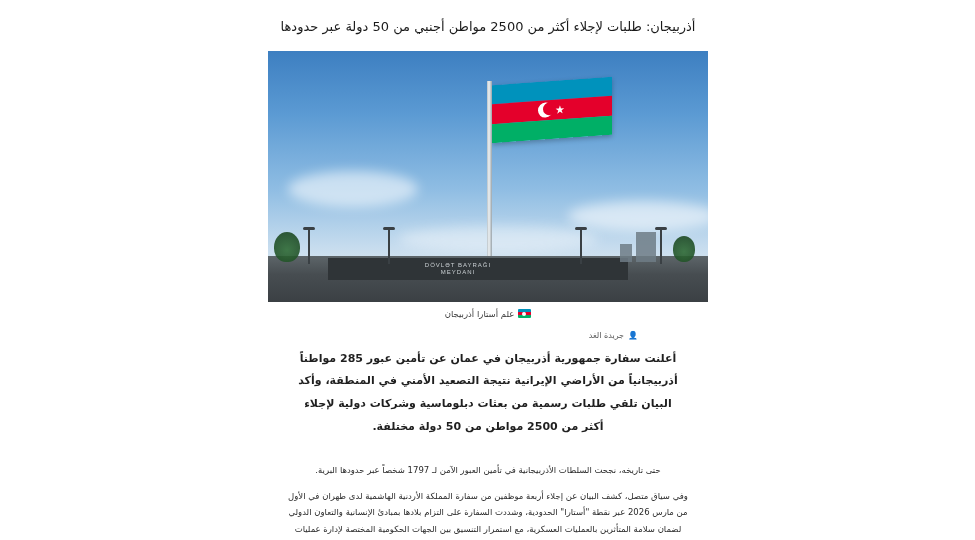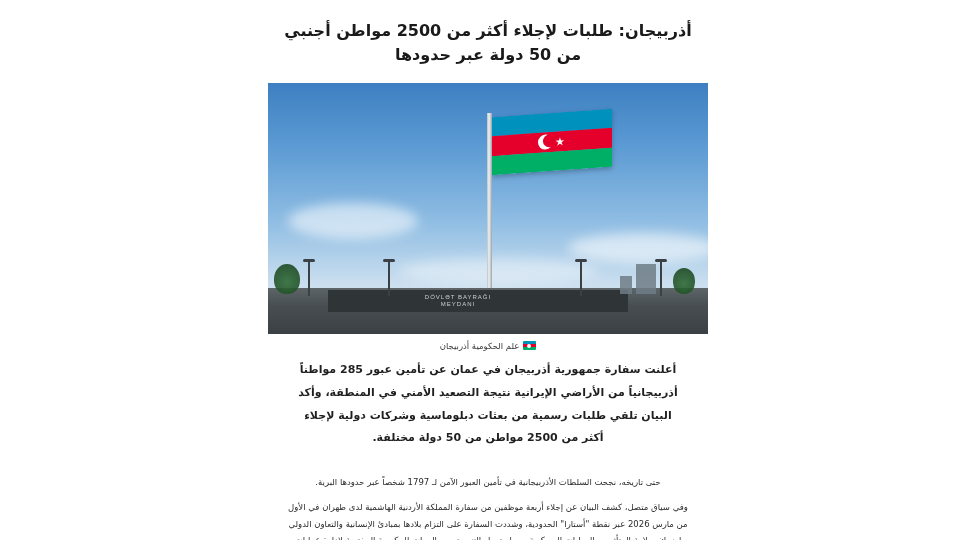--- a/index.html
+++ b/index.html
@@ -24,22 +24,22 @@
     position: absolute;
     left: 268px;
     top: 0;
     width: 440px;
     height: 540px;
     background: #ffffff;
   }
   .headline {
     direction: rtl;
     text-align: center;
-    font-size: 16px;
-    font-weight: bold;
+    font-size: 13px;
+    font-weight: normal;
     color: #1a1a1a;
     line-height: 1.5;
     padding: 8px 2px 6px 2px;
     letter-spacing: 0;
   }
   .hero {
     position: relative;
     width: 440px;
     height: 251px;
     overflow: hidden;
@@ -292,23 +292,26 @@
       <div class="lamp l3"></div>
       <div class="lamp l4"></div>
 
       <div class="tree t1"></div>
       <div class="tree t2"></div>
       <div class="building b1"></div>
       <div class="building b2"></div>
     </div>
 
     <div class="caption-row">
-      <span class="flag-chip"></span><span>علم الحكومية أذربيجان</span>
+      <span class="flag-chip"></span><span>علم أستارا أذربيجان</span>
     </div>
 
+    <div class="byline">
+      <span class="person-icon">👤</span><span>جريدة الغد</span>
+    </div>
 
     <div class="lede">أعلنت سفارة جمهورية أذربيجان في عمان عن تأمين عبور 285 مواطناً أذربيجانياً من الأراضي الإيرانية نتيجة التصعيد الأمني في المنطقة، وأكد البيان تلقي طلبات رسمية من بعثات دبلوماسية وشركات دولية لإجلاء أكثر من 2500 مواطن من 50 دولة مختلفة.</div>
 
     <div class="body-text">
       <p>حتى تاريخه، نجحت السلطات الأذربيجانية في تأمين العبور الآمن لـ 1797 شخصاً عبر حدودها البرية.</p>
       <p>وفي سياق متصل، كشف البيان عن إجلاء أربعة موظفين من سفارة المملكة الأردنية الهاشمية لدى طهران في الأول من مارس 2026 عبر نقطة "أستارا" الحدودية، وشددت السفارة على التزام بلادها بمبادئ الإنسانية والتعاون الدولي لضمان سلامة المتأثرين بالعمليات العسكرية، مع استمرار التنسيق بين الجهات الحكومية المختصة لإدارة عمليات الإجلاء والعبور بشكل منظم.</p>
     </div>
 
   </div>
 </div>

